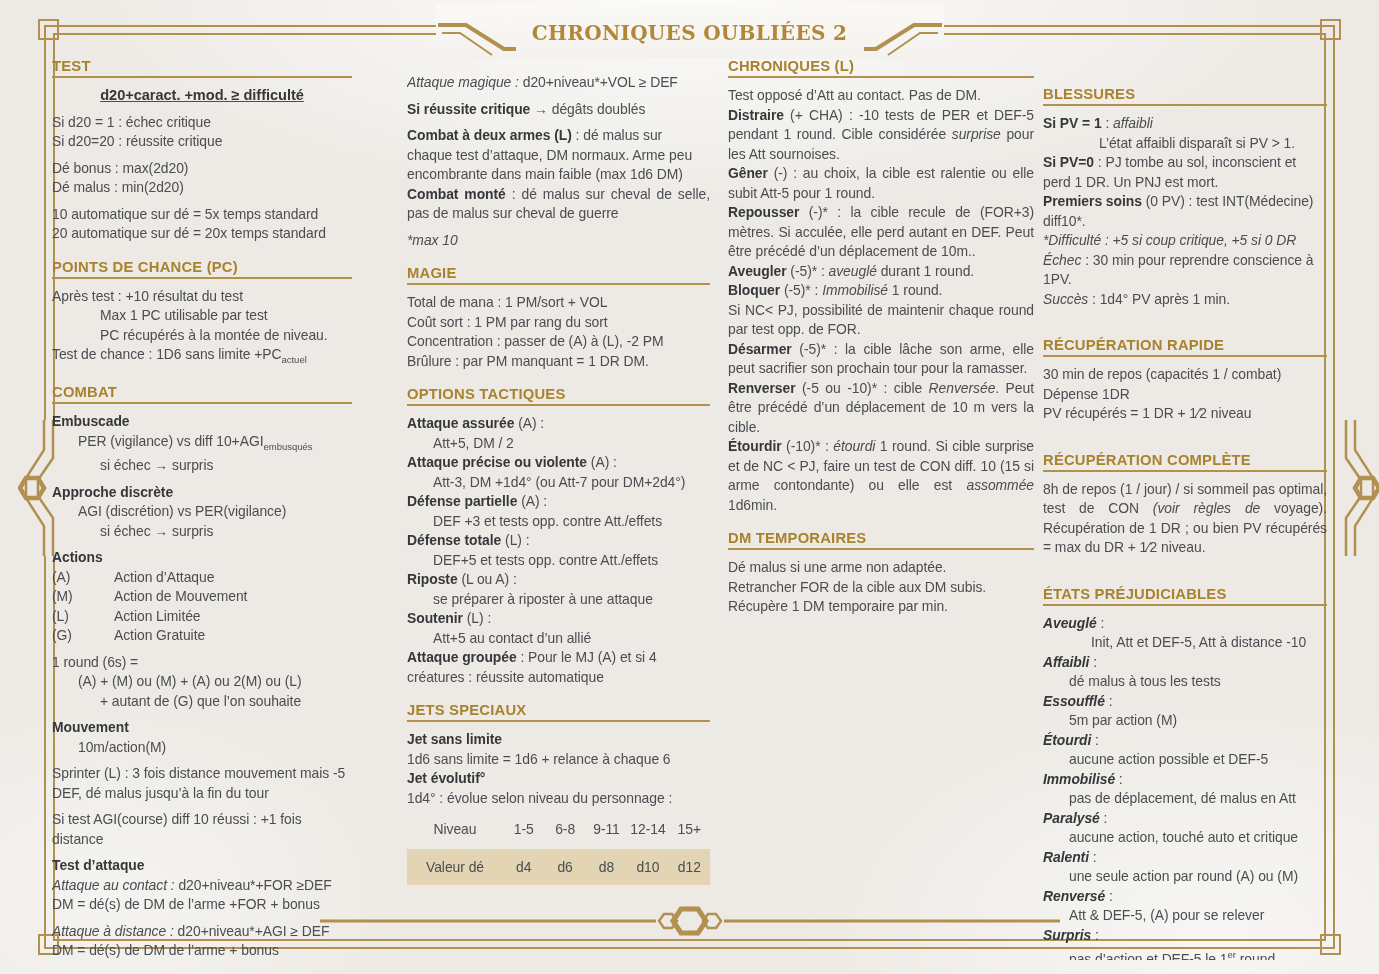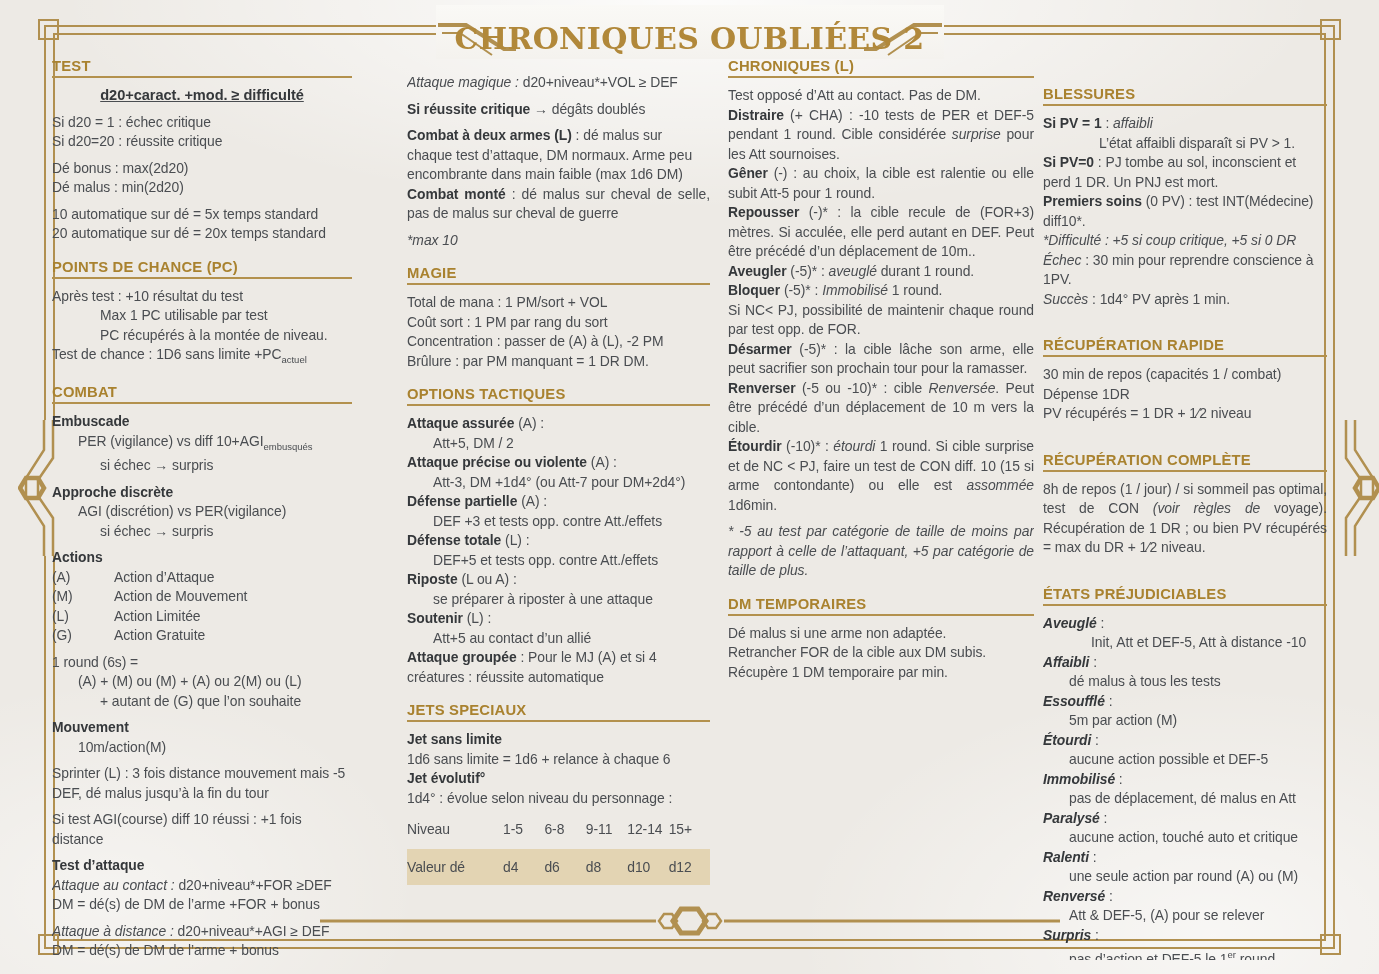--- a/index.html
+++ b/index.html
@@ -18,21 +18,21 @@
   .frame-inner{position:absolute; inset:33px 53px; border:2.5px solid #b19050;}
   .corner{position:absolute; width:17px; height:17px; border:2.5px solid #b19050; background:transparent;}
   .corner.tl{left:38px; top:19px;}
   .corner.tr{right:38px; top:19px;}
   .corner.bl{left:38px; bottom:19px;}
   .corner.br{right:38px; bottom:19px;}
   
   .title-band{position:absolute; left:436px; top:5px; width:508px; height:54px;
     background:linear-gradient(#faf9f6,#f4f2ee);}
   .page-title{position:absolute; left:0; right:0; top:21px; text-align:center;
-    font-family:"DejaVu Serif",serif; font-weight:700; font-size:30px; color:#b1883a; letter-spacing:.3px;}
+    font-family:"DejaVu Serif",serif; font-weight:700; font-size:20px; color:#b1883a; letter-spacing:.3px;}
   .flourish{position:absolute; top:18px;}
   .flourish.left{left:438px;}
   .flourish.right{left:858px; transform:scaleX(-1);}
   
   .side-orn{position:absolute; top:420px;}
   .side-orn.left{left:18px;}
   .side-orn.right{left:1329px; transform:scaleX(-1);}
   .bottom-orn{position:absolute; left:320px; top:905px;}
   
   .col{position:absolute; top:58px; height:902px; overflow:hidden;}
@@ -57,21 +57,21 @@
   .ind2{padding-left:48px;}
   .indbig{padding-left:56px;}
   .just{text-align:justify;}
   .center{text-align:center;text-decoration:underline;}
   .formula{font-size:14.6px;}
   
   .dice-table{width:100%; margin-top:5px;}
   .trow{display:flex; align-items:center;}
   .trow.head{height:27px; margin-bottom:7px;}
   .trow.vals{background:#e3d4b3; height:36px;}
-  .tcell{flex:1; text-align:left;}
+  .tcell{flex:1; text-align:center;}
   .tcell.first{flex:0 0 96px;}
 </style>
 </head>
 <body>
 
 <div class="page">
 
   <div class="frame-outer"></div>
   <div class="frame-inner"></div>
   <div class="corner tl"></div>
@@ -262,23 +262,20 @@
           <div class="line just"><span>Test opposé d’Att au contact. Pas de DM.</span></div>
           <div class="line just"><span class="sb">Distraire</span><span> (+ CHA) : -10 tests de PER et DEF-5 pendant 1 round. Cible considérée </span><span class="si">surprise</span><span> pour les Att sournoises.</span></div>
           <div class="line just"><span class="sb">Gêner</span><span> (-) : au choix, la cible est ralentie ou elle subit Att-5 pour 1 round.</span></div>
           <div class="line just"><span class="sb">Repousser</span><span> (-)* : la cible recule de (FOR+3) mètres. Si acculée, elle perd autant en DEF. Peut être précédé d’un déplacement de 10m..</span></div>
           <div class="line just"><span class="sb">Aveugler</span><span> (-5)* : </span><span class="si">aveuglé</span><span> durant 1 round.</span></div>
           <div class="line just"><span class="sb">Bloquer</span><span> (-5)* : </span><span class="si">Immobilisé</span><span> 1 round.</span></div>
           <div class="line just"><span>Si NC&lt; PJ, possibilité de maintenir chaque round par test opp. de FOR.</span></div>
           <div class="line just"><span class="sb">Désarmer</span><span> (-5)* : la cible lâche son arme, elle peut sacrifier son prochain tour pour la ramasser.</span></div>
           <div class="line just"><span class="sb">Renverser</span><span> (-5 ou -10)* : cible </span><span class="si">Renversée</span><span>. Peut être précédé d’un déplacement de 10 m vers la cible.</span></div>
           <div class="line just"><span class="sb">Étourdir</span><span> (-10)* : </span><span class="si">étourdi</span><span> 1 round. Si cible surprise et de NC &lt; PJ, faire un test de CON diff. 10 (15 si arme contondante) ou elle est </span><span class="si">assommée</span><span> 1d6min.</span></div>
-        </div>
-        <div class="block">
-          <div class="line just"><span class="si">* -5 au test par catégorie de taille de moins par rapport à celle de l’attaquant, +5 par catégorie de taille de plus.</span></div>
         </div>
       </div>
       <div class="section">
         <div class="sec-header">DM TEMPORAIRES</div>
         <div class="block">
           <div class="line "><span>Dé malus si une arme non adaptée.</span></div>
           <div class="line "><span>Retrancher FOR de la cible aux DM subis.</span></div>
           <div class="line "><span>Récupère 1 DM temporaire par min.</span></div>
         </div>
       </div>

